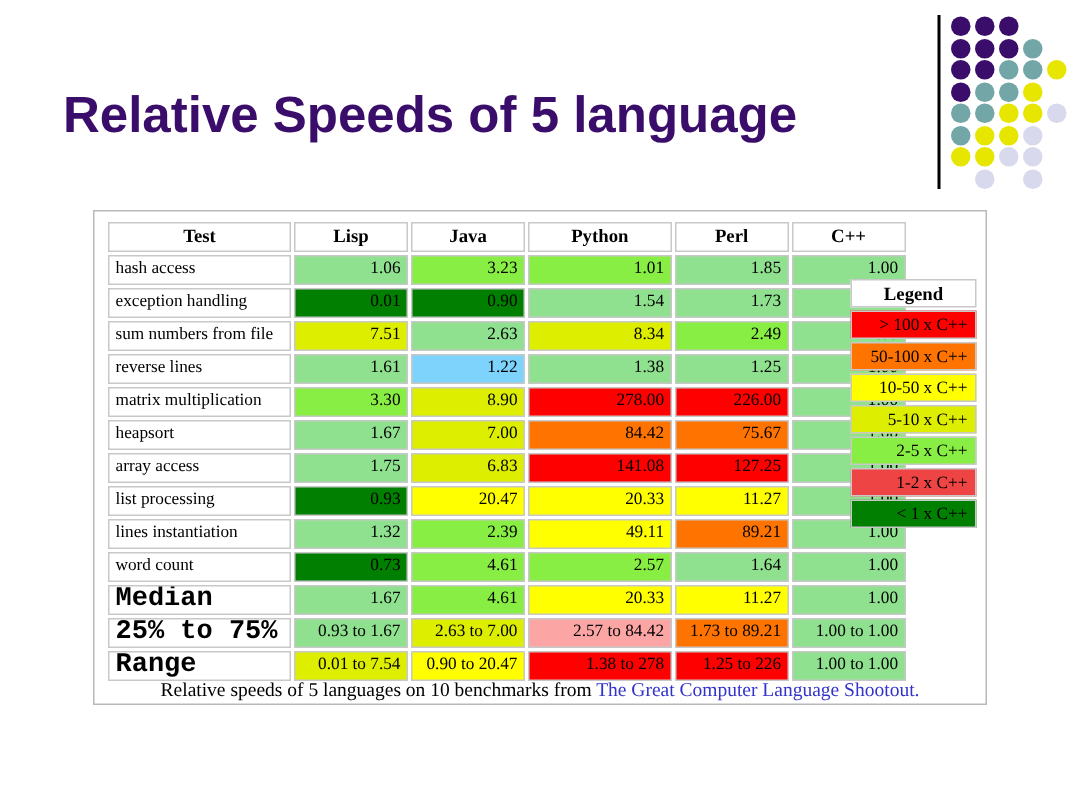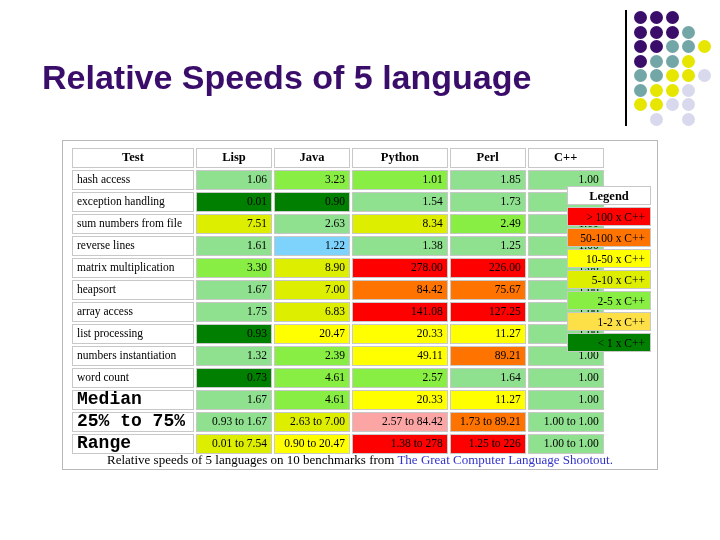--- a/index.html
+++ b/index.html
@@ -259,21 +259,21 @@
         </tr>
         <tr>
           <td class="rowlabel">list processing</td>
           <td class="val" style="background: rgb(0, 127, 0);">0.93</td>
           <td class="val" style="background: rgb(255, 255, 0);">20.47</td>
           <td class="val" style="background: rgb(255, 255, 0);">20.33</td>
           <td class="val" style="background: rgb(255, 255, 0);">11.27</td>
           <td class="val" style="background: rgb(143, 224, 143);">1.00</td>
         </tr>
         <tr>
-          <td class="rowlabel">numbers instantiation</td>
+          <td class="rowlabel">lines instantiation</td>
           <td class="val" style="background: rgb(143, 224, 143);">1.32</td>
           <td class="val" style="background: rgb(136, 238, 68);">2.39</td>
           <td class="val" style="background: rgb(255, 255, 0);">49.11</td>
           <td class="val" style="background: rgb(255, 116, 0);">89.21</td>
           <td class="val" style="background: rgb(143, 224, 143);">1.00</td>
         </tr>
         <tr>
           <td class="rowlabel">word count</td>
           <td class="val" style="background: rgb(0, 127, 0);">0.73</td>
           <td class="val" style="background: rgb(136, 238, 68);">4.61</td>
@@ -309,21 +309,21 @@
   </table>
 
   <div id="legend">
     <div class="legend-cell head">Legend</div>
     <div id="legend-entries">
         <div class="legend-cell" style="background: rgb(255, 0, 0);">&gt; 100 x C++</div>
         <div class="legend-cell" style="background: rgb(255, 116, 0);">50-100 x C++</div>
         <div class="legend-cell" style="background: rgb(255, 255, 0);">10-50 x C++</div>
         <div class="legend-cell" style="background: rgb(221, 238, 0);">5-10 x C++</div>
         <div class="legend-cell" style="background: rgb(136, 238, 68);">2-5 x C++</div>
-        <div class="legend-cell" style="background: #fde047;">1-2 x C++</div>
+        <div class="legend-cell" style="background: #ef4444;">1-2 x C++</div>
         <div class="legend-cell" style="background: rgb(0, 127, 0);">&lt; 1 x C++</div>
       </div>
   </div>
 
 </div>
 
 <div id="caption">
   <span>Relative speeds of 5 languages on 10 benchmarks from </span><span class="link">The Great Computer Language Shootout.</span>
 </div>
 

